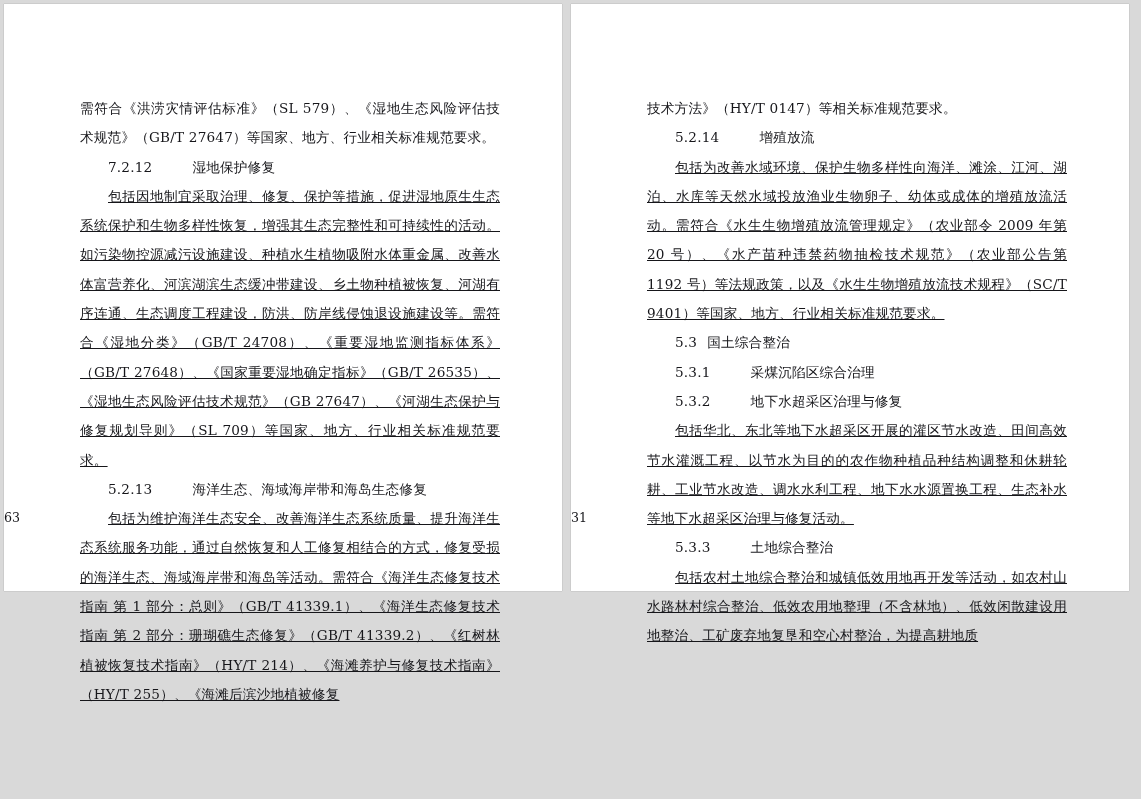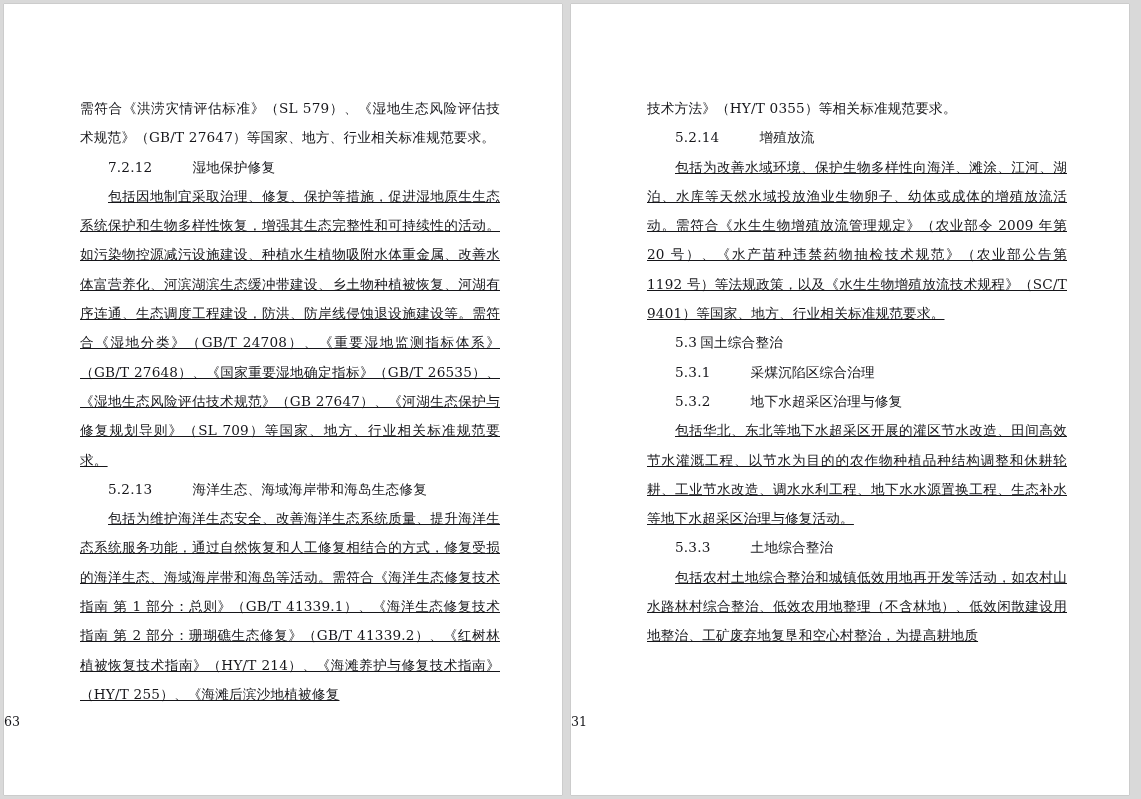--- a/index.html
+++ b/index.html
@@ -16,21 +16,21 @@
     flex-direction: row;
     gap: 9px;
     width: 1141px;
     height: 799px;
     box-sizing: border-box;
     padding: 4px 0 4px 4px;
   }
   .page {
     background: #ffffff;
     width: 558px;
-    height: 791px;
+    height: 587px;
     box-sizing: border-box;
     position: relative;
     box-shadow: 0 0 1px rgba(0,0,0,0.35);
   }
   .page-body {
     position: absolute;
     left: 76px;
     right: 62px;
     top: 90px;
     bottom: 96px;
@@ -50,21 +50,21 @@
   }
   .heading {
     font-size: 13.6px;
     line-height: 29.3px;
     color: #16161a;
     margin: 0;
     text-indent: 28px;
     letter-spacing: 0.2px;
   }
   .heading .num {
-    margin-right: 3px;
+    margin-right: 10px;
   }
   .heading.l2 .num {
     margin-right: 40px;
   }
   .page-number {
     position: absolute;
     bottom: 66px;
     left: 0;
     right: 0;
     font-size: 12.6px;
@@ -83,21 +83,21 @@
       <p class="heading l2"><span class="num">7.2.12</span><span>湿地保护修复</span></p>
       <p class="para indent2">包括因地制宜采取治理、修复、保护等措施，促进湿地原生生态系统保护和生物多样性恢复，增强其生态完整性和可持续性的活动。如污染物控源减污设施建设、种植水生植物吸附水体重金属、改善水体富营养化、河滨湖滨生态缓冲带建设、乡土物种植被恢复、河湖有序连通、生态调度工程建设，防洪、防岸线侵蚀退设施建设等。需符合《湿地分类》（GB/T 24708）、《重要湿地监测指标体系》（GB/T 27648）、《国家重要湿地确定指标》（GB/T 26535）、《湿地生态风险评估技术规范》（GB 27647）、《河湖生态保护与修复规划导则》（SL 709）等国家、地方、行业相关标准规范要求。</p>
       <p class="heading l2"><span class="num">5.2.13</span><span>海洋生态、海域海岸带和海岛生态修复</span></p>
       <p class="para indent2">包括为维护海洋生态安全、改善海洋生态系统质量、提升海洋生态系统服务功能，通过自然恢复和人工修复相结合的方式，修复受损的海洋生态、海域海岸带和海岛等活动。需符合《海洋生态修复技术指南 第 1 部分：总则》（GB/T 41339.1）、《海洋生态修复技术指南 第 2 部分：珊瑚礁生态修复》（GB/T 41339.2）、《红树林植被恢复技术指南》（HY/T 214）、《海滩养护与修复技术指南》（HY/T 255）、《海滩后滨沙地植被修复</p>
     </div>
     <div class="page-number">63</div>
   </div>
 
   <div class="page">
     <div class="page-body">
-      <p class="para">技术方法》（HY/T 0355）等相关标准规范要求。</p>
+      <p class="para">技术方法》（HY/T 0147）等相关标准规范要求。</p>
       <p class="heading l2"><span class="num">5.2.14</span><span>增殖放流</span></p>
       <p class="para indent2">包括为改善水域环境、保护生物多样性向海洋、滩涂、江河、湖泊、水库等天然水域投放渔业生物卵子、幼体或成体的增殖放流活动。需符合《水生生物增殖放流管理规定》（农业部令 2009 年第 20 号）、《水产苗种违禁药物抽检技术规范》（农业部公告第 1192 号）等法规政策，以及《水生生物增殖放流技术规程》（SC/T 9401）等国家、地方、行业相关标准规范要求。</p>
       <p class="heading l1"><span class="num">5.3</span><span>国土综合整治</span></p>
       <p class="heading l2"><span class="num">5.3.1</span><span>采煤沉陷区综合治理</span></p>
       <p class="heading l2"><span class="num">5.3.2</span><span>地下水超采区治理与修复</span></p>
       <p class="para indent2">包括华北、东北等地下水超采区开展的灌区节水改造、田间高效节水灌溉工程、以节水为目的的农作物种植品种结构调整和休耕轮耕、工业节水改造、调水水利工程、地下水水源置换工程、生态补水等地下水超采区治理与修复活动。</p>
       <p class="heading l2"><span class="num">5.3.3</span><span>土地综合整治</span></p>
       <p class="para indent2">包括农村土地综合整治和城镇低效用地再开发等活动，如农村山水路林村综合整治、低效农用地整理（不含林地）、低效闲散建设用地整治、工矿废弃地复垦和空心村整治，为提高耕地质</p>
     </div>
     <div class="page-number">31</div>

